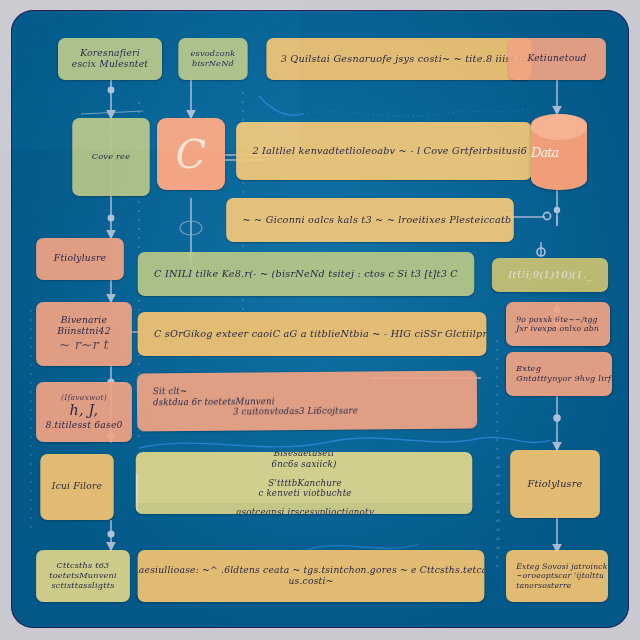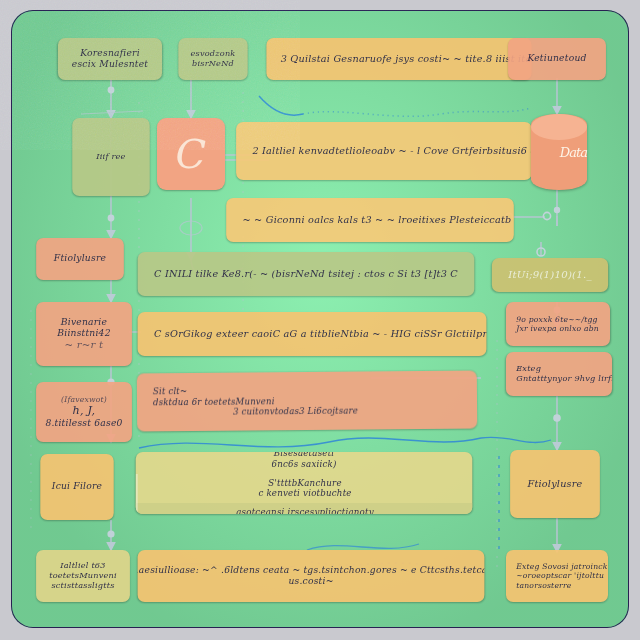--- a/index.html
+++ b/index.html
@@ -11,21 +11,21 @@
   #stage{position:relative;width:640px;height:640px;}
 
   
   #grain{
     position:absolute;inset:0;pointer-events:none;z-index:60;
     opacity:.17;mix-blend-mode:overlay;
   }
 
   .panel{
     position:absolute;left:11px;top:10px;width:618px;height:618px;
-    background:#86efac;
+    background:#0369a1;
     border-radius:22px;
     box-shadow:0 0 0 1px #2e2760 inset;
     overflow:hidden;
   }
   
   .panel:after{
     content:"";position:absolute;inset:0;border-radius:22px;
     background:radial-gradient(ellipse at 50% 42%, rgba(255,255,255,.055), rgba(0,0,0,.16) 78%);
     pointer-events:none;
   }
@@ -65,21 +65,21 @@
   .c-khaki3{background:#d6d087;}
 
   .row-left{text-align:left;align-items:flex-start;}
 
   
   .cyl{
     position:absolute;z-index:10;
     background:#ef9e79;
     border-radius:50% / 14%;
     box-shadow:0 1px 3px rgba(0,0,0,.3);
-    display:flex;align-items:center;justify-content:flex-end;
+    display:flex;align-items:center;justify-content:flex-start;
   }
   .cyl:before{
     content:"";position:absolute;left:0;right:0;top:0;height:26px;
     background:#f6b392;border-radius:50%;
   }
   .cyl .cylglyph{
     position:relative;z-index:2;color:#fdf3e6;font-size:13px;
     font-family:"DejaVu Serif",serif;font-style:italic;filter:blur(.4px);
     letter-spacing:-1px;
   }
@@ -183,21 +183,21 @@
 
     <div class="node c-amber glyphs row-left" style="left:258px;top:28px;width:260px;height:42px;font-size:9.5px;padding-left:14px;">
       <span class="ln">3 Quilstai Gesnaruofe jsys costi~   ~ tite.8 iiist itas stzadn</span>
     </div>
 
     <div class="node c-salmon glyphs" style="left:498px;top:28px;width:96px;height:42px;font-size:9px;">
       <span class="ln">Ketiunetoud</span>
     </div>
 
     <div class="node c-green glyphs" style="left:62px;top:108px;width:76px;height:78px;font-size:8px;">
-      <span class="ln">Iiif ree</span>
+      <span class="ln">Cove ree</span>
     </div>
 
     <div class="node c-salmon" style="left:146px;top:108px;width:68px;height:72px;border-radius:9px;">
       <span class="circle-glyph">C</span>
     </div>
 
     <div class="node c-amber2 glyphs row-left" style="left:228px;top:112px;width:290px;height:58px;font-size:9.5px;padding-left:16px;">
       <span class="ln">2 Ialtliel kenvadtetlioleoabv     ~ - l Cove Grtfeirbsitusi6 e</span>
     </div>
 
@@ -217,35 +217,35 @@
       <span class="ln">C INILI tilke Ke8.r(- ~    (bisrNeNd tsitej : ctos c  Si t3 [t]t3 C</span>
     </div>
 
     <div class="node c-olive glyphs" style="left:482px;top:248px;width:114px;height:34px;font-size:10px;color:#f3efdc;">
       <span class="ln">ItUi;9(1)10)(1._</span>
     </div>
 
     <div class="node c-salmon glyphs" style="left:26px;top:292px;width:94px;height:64px;font-size:9px;">
       <span class="ln">Bivenarie</span>
       <span class="ln">Biinsttni42</span>
-      <span class="ln" style="font-size:10px;opacity:.7;">~ r~r t</span>
+      <span class="ln" style="font-size:13px;opacity:.7;">~ r~r t</span>
     </div>
 
     <div class="node c-amber glyphs row-left" style="left:130px;top:302px;width:342px;height:44px;font-size:9.5px;padding-left:16px;">
       <span class="ln">C sOrGikog exteer caoiC      aG a titblieNtbia ~ - HIG ciSSr   Glctiilprit</span>
     </div>
 
     <div class="node c-salmon glyphs row-left" style="left:496px;top:292px;width:102px;height:44px;font-size:7.5px;padding-left:10px;">
       <span class="ln">9o poxxk   6te~~/tgg</span>
       <span class="ln">Jxr ivexpa onlxo abn</span>
     </div>
 
     <div class="node c-salmon glyphs" style="left:26px;top:372px;width:94px;height:60px;font-size:9px;">
       <span class="ln" style="font-size:7.5px;opacity:.8;">(Ifavexwot)</span>
-      <span class="ln" style="font-size:11px;">h, J,</span>
+      <span class="ln" style="font-size:14px;">h, J,</span>
       <span class="ln">8.titilesst 6ase0</span>
     </div>
 
     <div class="node c-salmon glyphs row-left" style="left:126px;top:362px;width:340px;height:58px;font-size:8.5px;padding-left:16px;transform:rotate(-.5deg);">
       <span class="ln">Sit clt~</span>
       <span class="ln">dsktdua 6r toetetsMunveni</span>
       <span class="ln" style="padding-left:80px;">3 cuitonvtodas3 Li6cojtsare</span>
     </div>
 
     <div class="node c-salmon glyphs row-left" style="left:496px;top:342px;width:104px;height:44px;font-size:8px;padding-left:10px;">
@@ -269,21 +269,21 @@
       <div class="divider c-khaki3" style="flex:1.25;">
         <span class="ln">asotceansi irscesyplioctianoty</span>
       </div>
     </div>
 
     <div class="node c-amber glyphs" style="left:500px;top:440px;width:88px;height:68px;font-size:9.5px;">
       <span class="ln">Ftiolylusre</span>
     </div>
 
     <div class="node c-khaki2 glyphs" style="left:26px;top:540px;width:92px;height:52px;font-size:8px;">
-      <span class="ln">Ialtliel t63</span>
+      <span class="ln">Cttcsths t63</span>
       <span class="ln">toetetsMunveni</span>
       <span class="ln">sctisttassligtts</span>
     </div>
 
     <div class="node c-amber glyphs" style="left:130px;top:540px;width:340px;height:52px;font-size:9px;">
       <span class="ln">g.aesiullioase: ~^ .6ldtens ceata  ~ tgs.tsintchon.gores  ~  e Cttcsths.tetcas</span>
       <span class="ln">us.costi~</span>
     </div>
 
     <div class="node c-amber glyphs row-left" style="left:496px;top:540px;width:100px;height:52px;font-size:7.5px;padding-left:10px;">

